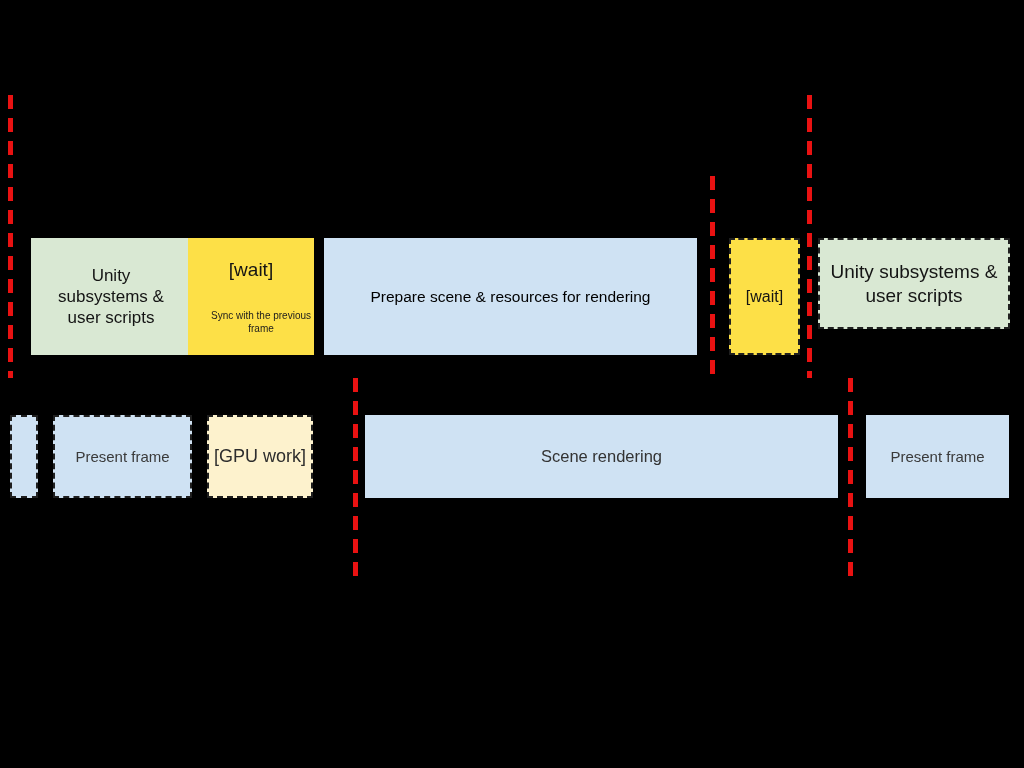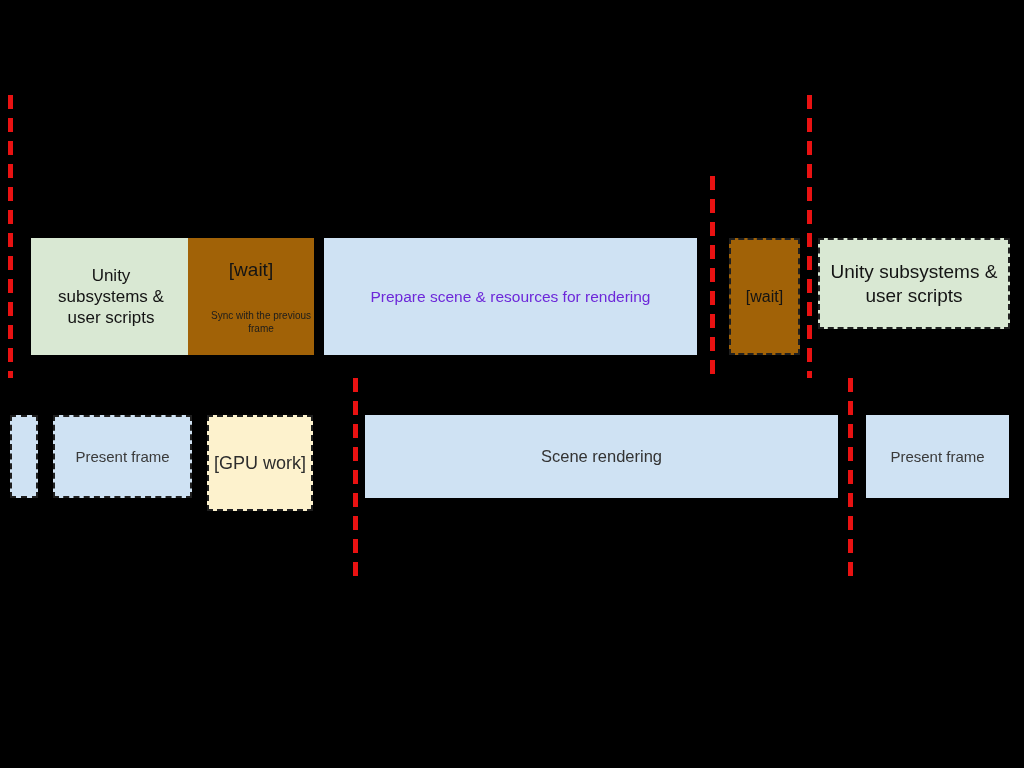--- a/index.html
+++ b/index.html
@@ -23,21 +23,21 @@
     display: flex;
     flex-direction: column;
     align-items: center;
     justify-content: center;
     text-align: center;
   }
   .box.dashed {
     border: 2px dashed #1f1f1f; 
   }
   .fill-green  { background: #d9e8d3; }
-  .fill-pink   { background: #a16207; gap: 16px; }
+  .fill-pink   { background: #fde047; gap: 16px; }
   .fill-blue   { background: #cfe2f3; }
   .fill-yellow { background: #fdf2cd; }
 
   .box-label {
     white-space: pre-line;
     color: #141414;
   }
   .sub-label {
     white-space: pre-line;
     color: #1c1c1c;
@@ -46,31 +46,31 @@
     margin-top: 12px;
     margin-left: 20px;
   }
 
   
   .b-unity1  { left: 31px;  top: 238px; width: 160px; height: 117px; }
   .b-unity1 .box-label { font-size: 17px; line-height: 1.25; }
   .b-wait1   { left: 188px; top: 238px; width: 126px; height: 117px; }
   .b-wait1 .box-label { font-size: 19px; }
   .b-prepare { left: 324px; top: 238px; width: 373px; height: 117px; }
-  .b-prepare .box-label { font-size: 15.5px; color: #6d28d9; }
+  .b-prepare .box-label { font-size: 15.5px; color: #000000; }
   .b-wait2   { left: 729px; top: 238px; width: 71px;  height: 117px; }
   .b-wait2 .box-label { font-size: 16px; }
   .b-unity2  { left: 818px; top: 238px; width: 192px; height: 91px; }
   .b-unity2 .box-label { font-size: 19px; line-height: 1.25; }
 
   
   .b-stub     { left: 10px;  top: 415px; width: 28px;  height: 83px; }
   .b-present1 { left: 53px;  top: 415px; width: 139px; height: 83px; }
   .b-present1 .box-label { font-size: 15px; color: #3a3a3a; }
-  .b-gpu      { left: 207px; top: 415px; width: 106px; height: 96px; }
+  .b-gpu      { left: 207px; top: 415px; width: 106px; height: 83px; }
   .b-gpu .box-label { font-size: 18px; color: #2d2d2d; }
   .b-scene    { left: 365px; top: 415px; width: 473px; height: 83px; }
   .b-scene .box-label { font-size: 16.5px; color: #333333; text-align: right; }
   .b-present2 { left: 866px; top: 415px; width: 143px; height: 83px; }
   .b-present2 .box-label { font-size: 15px; color: #3a3a3a; }
 
   
   .vline {
     position: absolute;
     width: 5px;

